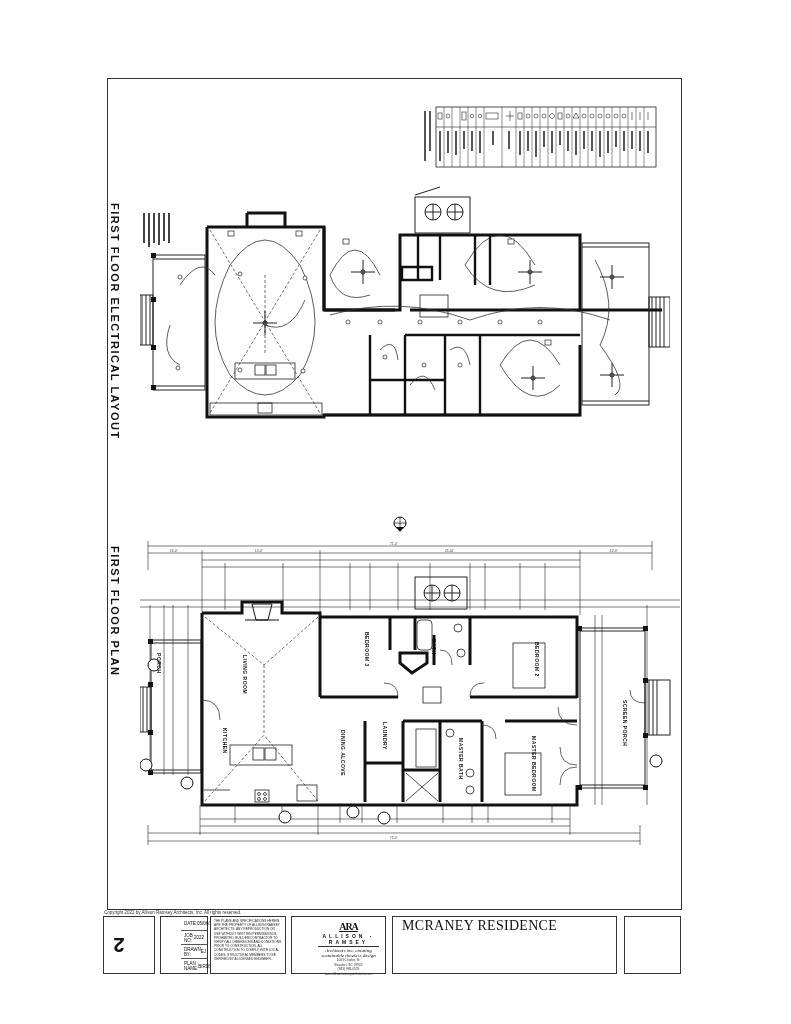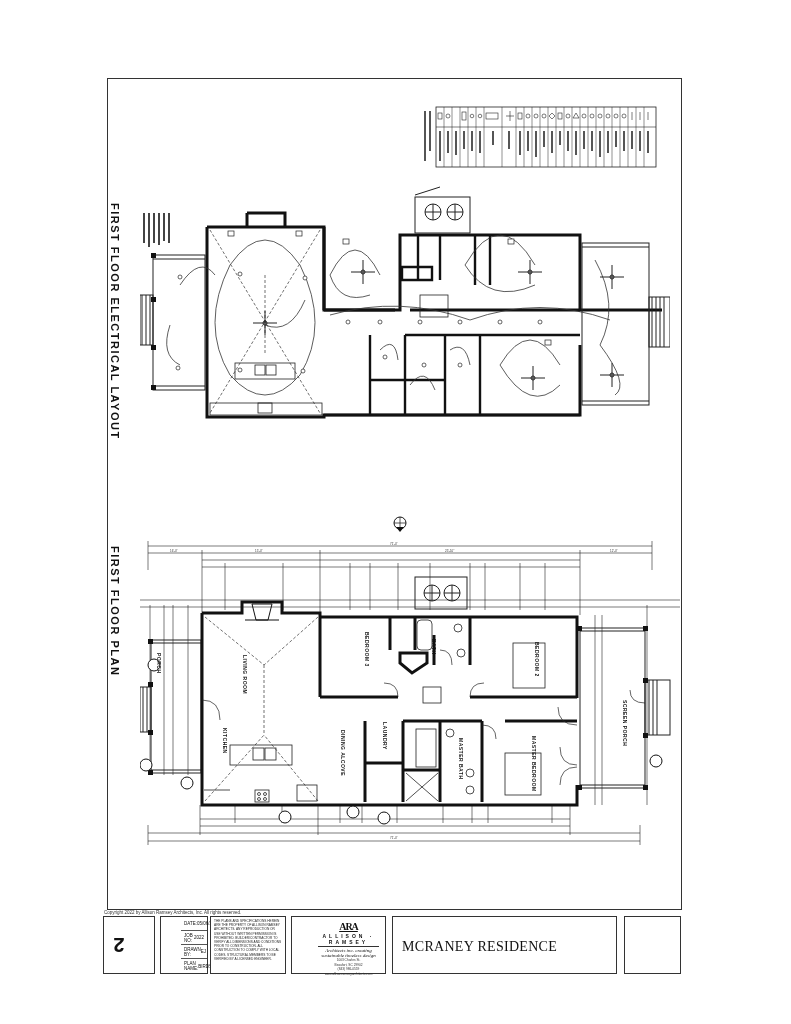--- a/index.html
+++ b/index.html
@@ -19,21 +19,21 @@
               height:25%; align-items:center; border-bottom:1px solid #555; box-sizing:border-box; }
   .info-row:last-child { border-bottom:none; }
   .notes-text { font-size:3.2px; line-height:4.2px; padding:2px 3px; color:#222; }
   .firm { text-align:center; }
   .firm-logo { font-family:"Liberation Serif", serif; font-weight:bold; font-size:10px; margin-top:4px;
                letter-spacing:-1px; text-decoration:underline; }
   .firm-name { font-size:5px; letter-spacing:3px; font-weight:bold; margin-top:1px; }
   .firm-tag { font-family:"Liberation Serif", serif; font-style:italic; font-size:5px; margin-top:1px;
               border-top:1px solid #333; margin:1px 6px 0 6px; padding-top:1px; }
   .firm-small { font-size:3.2px; line-height:4.5px; color:#333; }
-  .project-title { font-family:"Liberation Serif", serif; font-size:14px; padding:22px 0 0 9px; letter-spacing:0.3px; }
+  .project-title { font-family:"Liberation Serif", serif; font-size:14px; padding:1px 0 0 9px; letter-spacing:0.3px; }
 </style>
 </head>
 <body>
 
 <div class="sheet-frame"></div>
 
 <div class="vtitle" style="left:121px; top:203px;">FIRST FLOOR ELECTRICAL LAYOUT</div>
 <div class="vtitle" style="left:121px; top:546px;">FIRST FLOOR PLAN</div>
 
 <div class="plan" style="left:418px; top:105px;">

